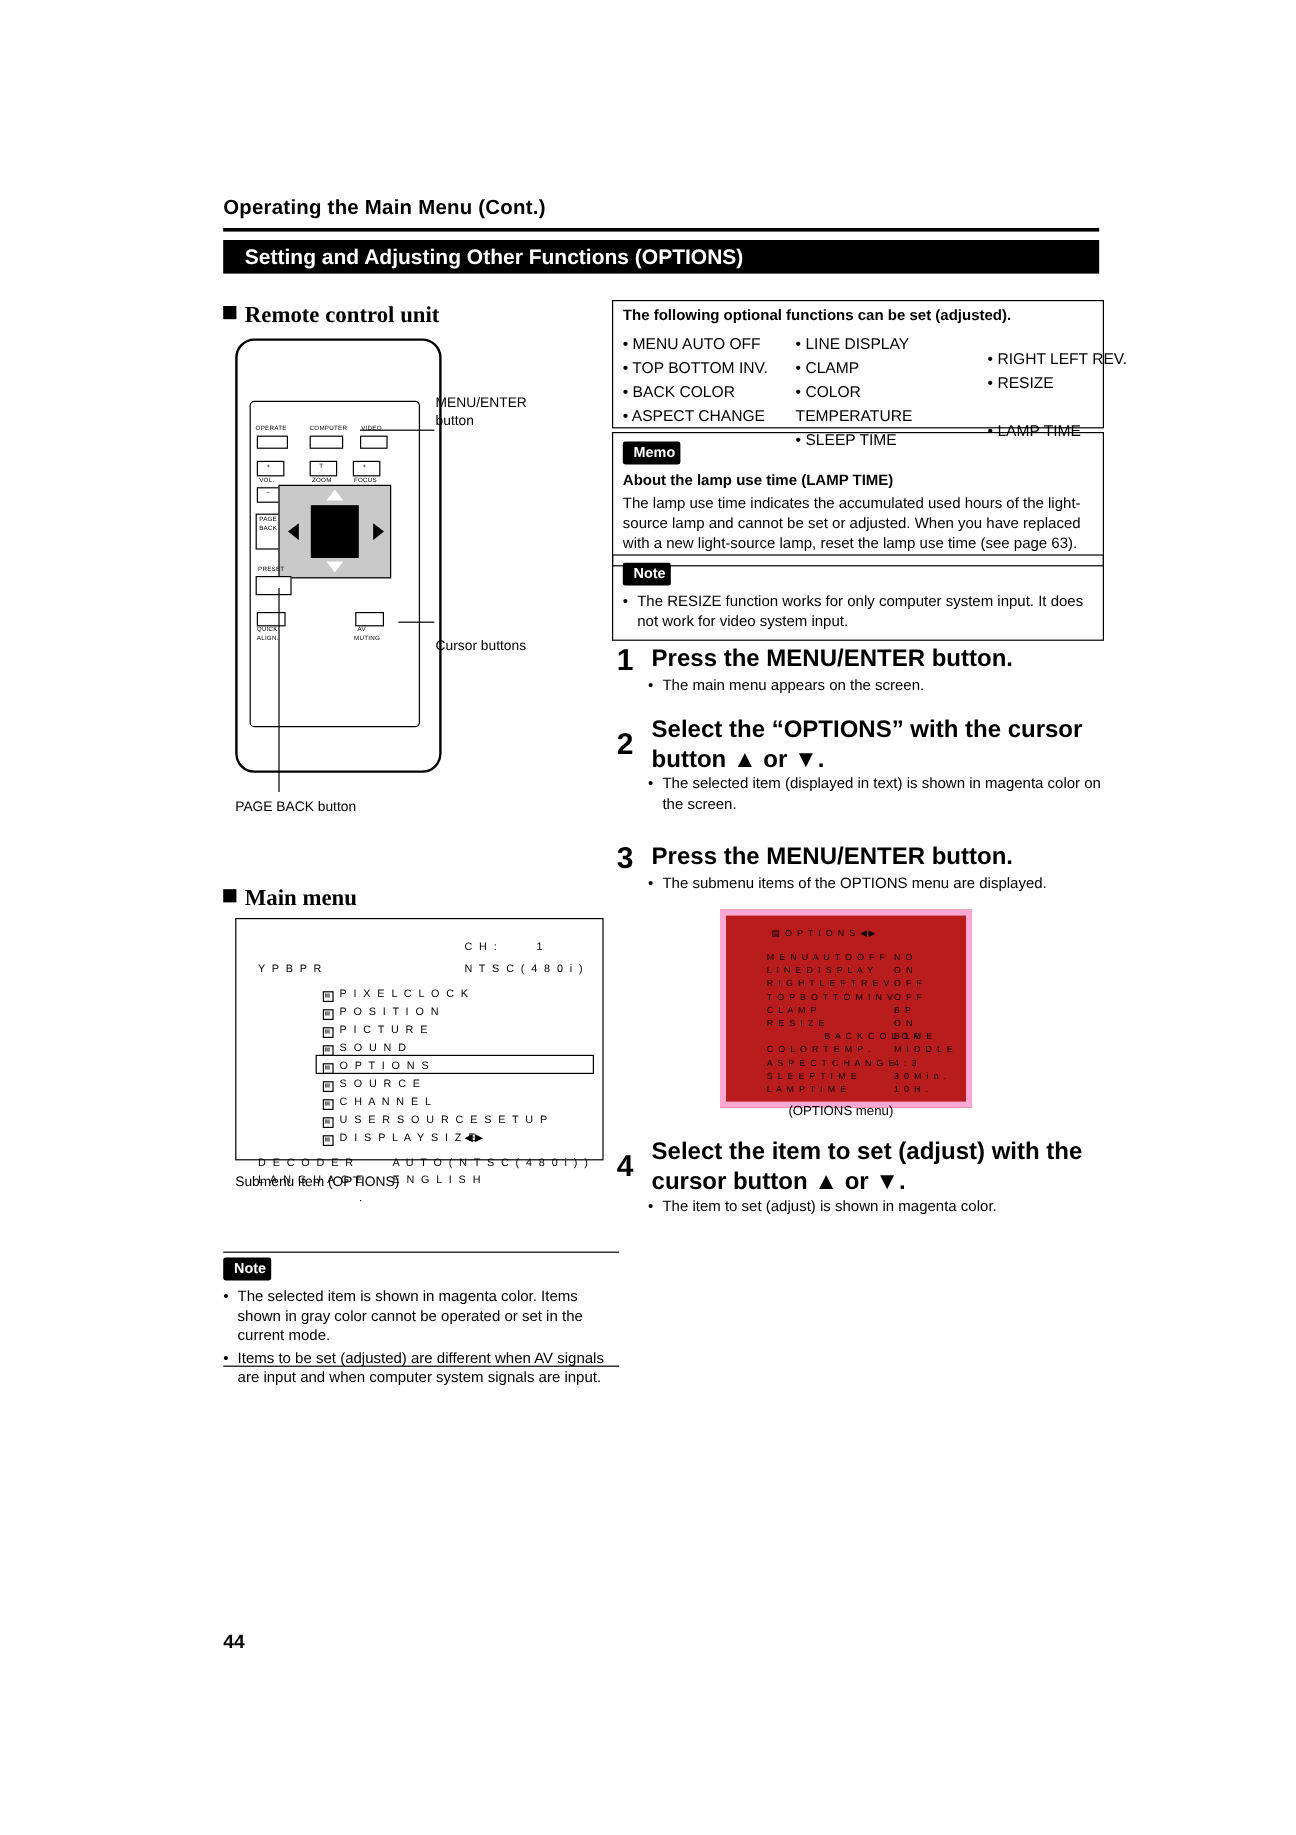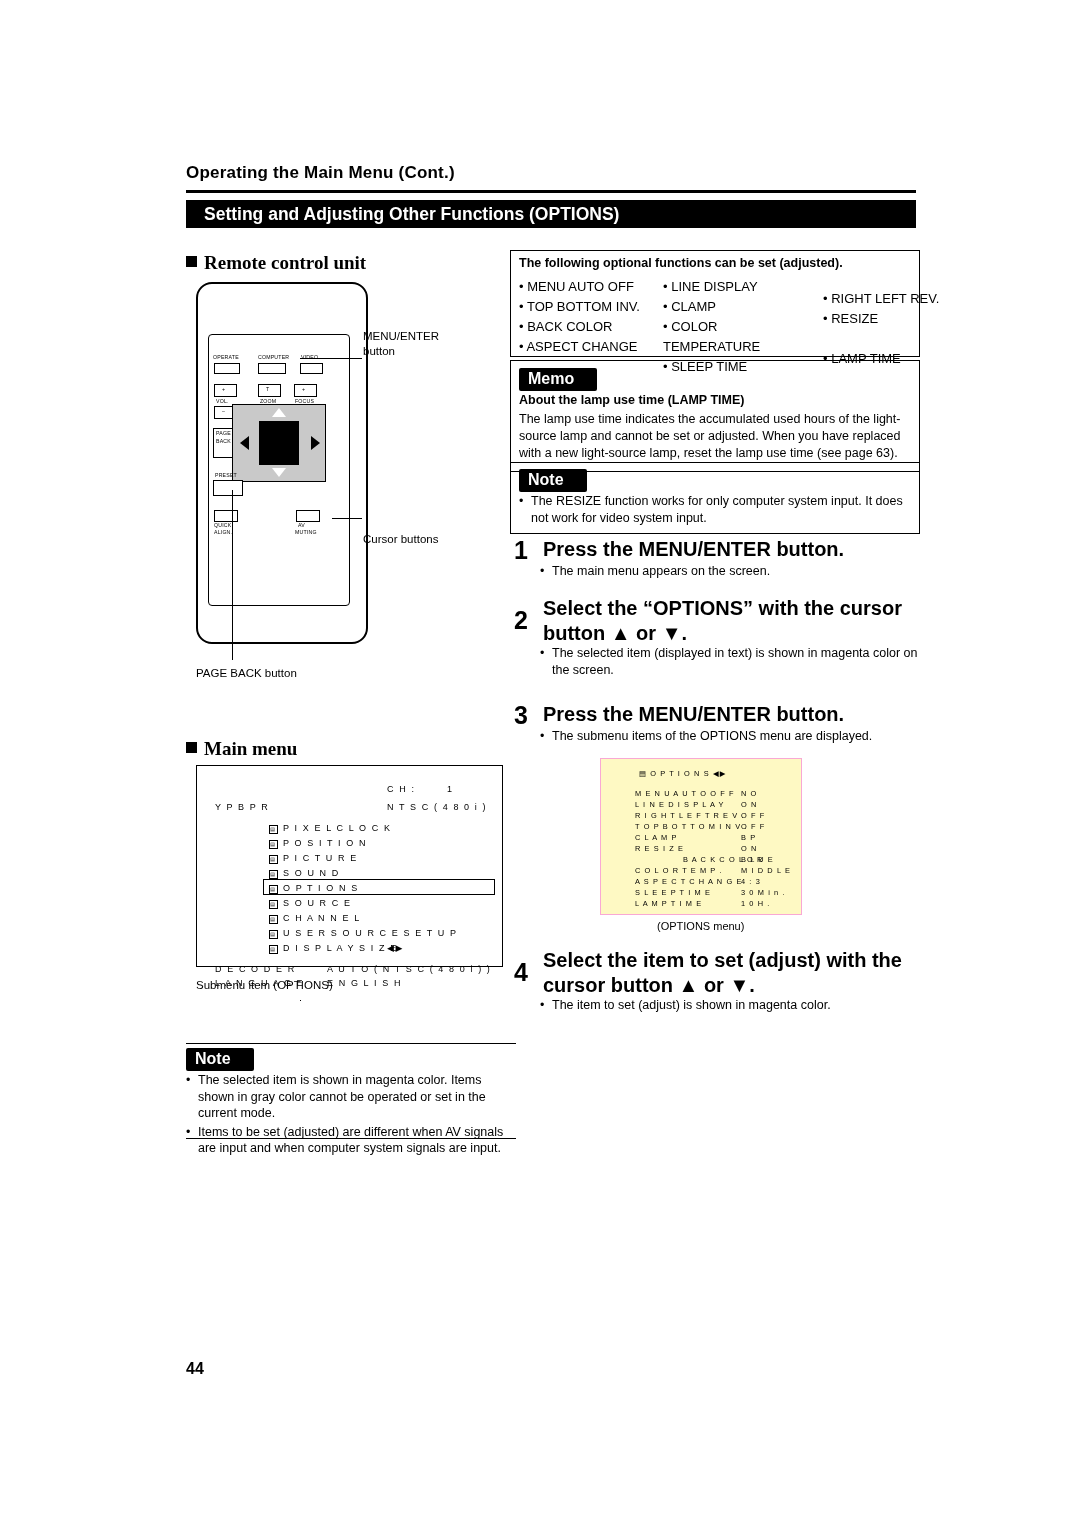--- a/index.html
+++ b/index.html
@@ -72,22 +72,22 @@
     border:1px solid #000;background:#fff;
   }
   .osd-text{position:absolute;font-size:9px;letter-spacing:1.6px;font-family:"Liberation Sans",sans-serif;}
   .osd-ic{display:inline-block;width:7px;height:7px;border:1px solid #000;margin-right:5px;vertical-align:0px;font-size:5px;line-height:7px;text-align:center;}
   .osd-hl{position:absolute;border:1px solid #000;}
 
   .cap{position:absolute;font-size:11px;}
 
   
   .tagbox{
-    position:absolute;background:#000;color:#fff;font-size:16px;font-weight:bold;
-    padding:2px 23px 3px 9px;border-radius:2px;
+    position:absolute;background:#000;color:#fff;font-size:12px;font-weight:bold;
+    padding:2px 4px 3px 9px;border-radius:2px;
   }
   .notebody{position:absolute;font-size:12.5px;line-height:16.5px;}
   .hr-thin{position:absolute;background:#000;height:1px;}
 
   
   .optbox{
     position:absolute;left:510px;top:250px;width:408px;height:105px;border:1px solid #000;
   }
   .optbox-title{position:absolute;left:8px;top:5px;font-size:12.5px;font-weight:bold;}
   .optlist{position:absolute;left:8px;top:26px;font-size:13px;line-height:20px;}
@@ -102,21 +102,21 @@
 
   .step{
     position:absolute;font-size:20px;font-weight:bold;
   }
   .stepnum{position:absolute;font-size:25px;font-weight:bold;}
   .stepdesc{position:absolute;font-size:12.5px;line-height:17px;}
 
   
   .osd-opt{
     position:absolute;left:600px;top:758px;width:200px;height:155px;
-    border:1px solid #f9a8d4;background:#fef9c3;
+    border:5px solid #f9a8d4;background:#b91c1c;
   }
   .osd-opt-row{position:absolute;font-size:7.4px;letter-spacing:1.1px;}
 
   .pagenum{position:absolute;left:186px;top:1360px;font-size:16px;font-weight:bold;}
 </style>
 </head>
 <body>
 
 <div class="page">
 

